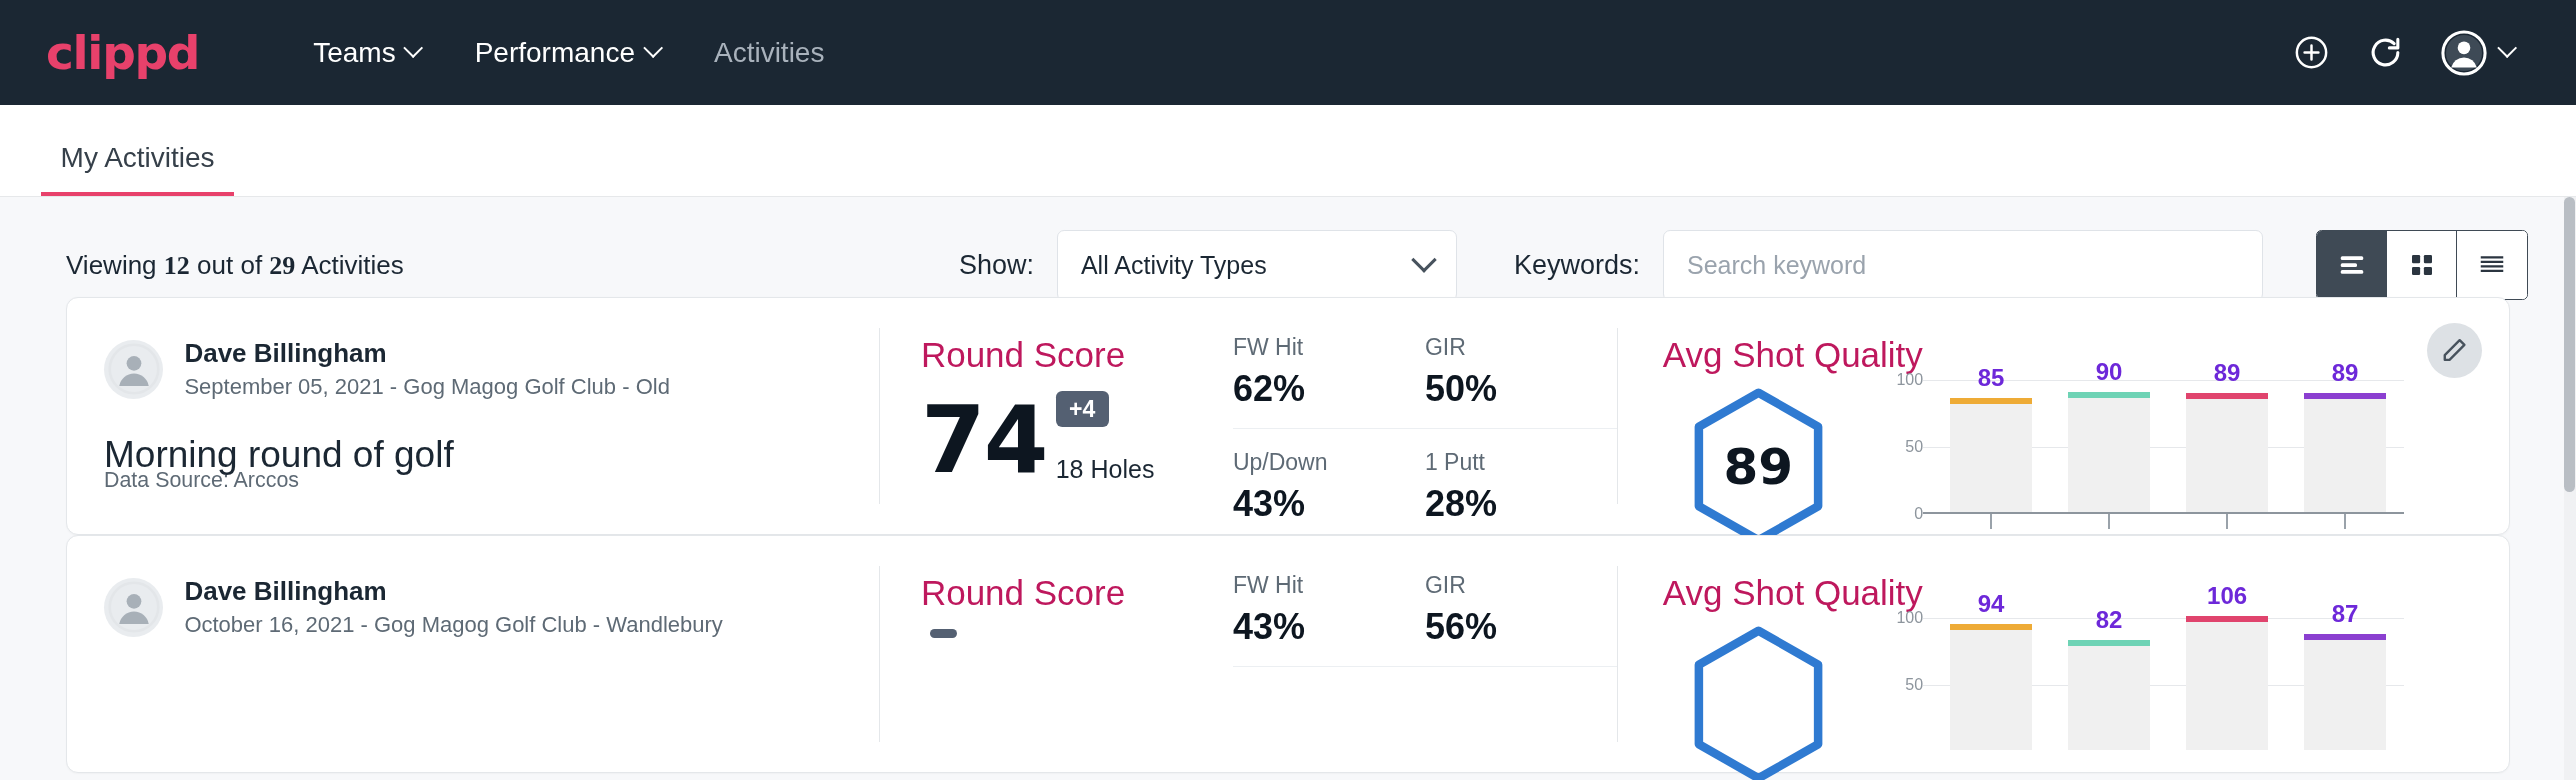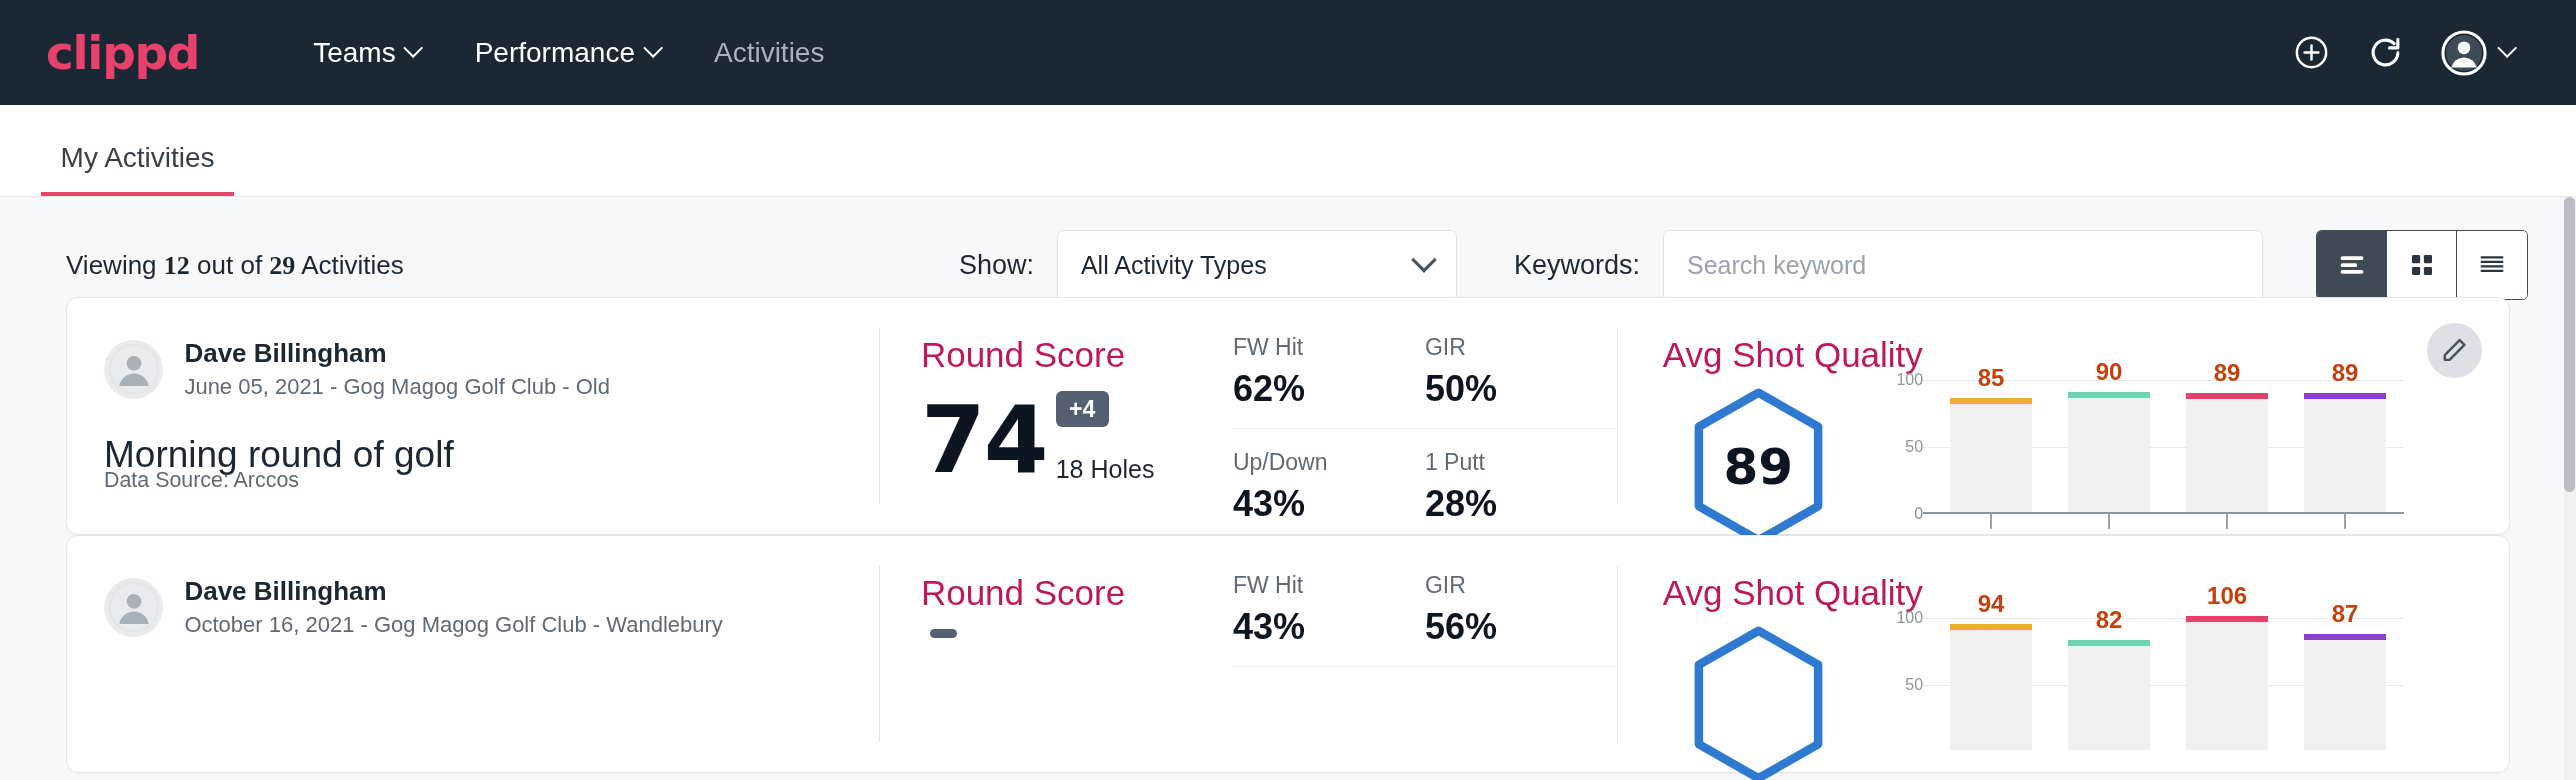--- a/index.html
+++ b/index.html
@@ -219,21 +219,21 @@
     position: absolute; left: 64px; right: 0; top: 0; height: 134px;
   }
   .gridline { position: absolute; left: 0; right: 0; height: 0.9px; background: #e6e8eb; }
   .axisline { position: absolute; left: -9px; right: 0; bottom: 0; height: 2.7px; background: #8d959d; }
   .bars { position: absolute; left: 0; right: 0; bottom: 2.7px; top: 0; display: flex; }
   .barcell { flex: 1; position: relative; display: flex; justify-content: center; align-items: flex-end; }
   .bar { width: 70%; background: #f0f0f0; position: relative; }
   .barcap { position: absolute; left: 0; right: 0; top: 0; height: 6.2px; }
   .barval {
     position: absolute; bottom: 100%; left: 0; right: 0;
-    text-align: center; font-size: 24px; font-weight: 700; color: #c2410c;
+    text-align: center; font-size: 24px; font-weight: 700; color: #6d28d9;
     margin-bottom: 5.4px;
   }
   .xlabels { position: absolute; left: 64px; right: 0; top: 134px; display: flex; justify-content: space-between; }
   .xcell { flex: 1; text-align: center; }
   .xtickmark { width: 1.8px; height: 14.3px; background: #9aa2aa; margin: 0 auto 7.1px auto; }
   .xlabel { font-size: 22px; color: #8d959d; }
 
   .editbtn {
     position: absolute; top: 25px; right: 27px;
     width: 55px; height: 55px; border-radius: 50%;
@@ -355,21 +355,21 @@
         <div class="idrow">
           <span class="pfp">
             <svg width="52" height="52" viewBox="0 0 24 24">
               <circle cx="12" cy="12" r="11.2" fill="none" stroke="#e3e6e9" stroke-width="1.2"></circle>
               <circle cx="12" cy="9.4" r="3.4" fill="#a8b0b8"></circle>
               <path d="M5.2 19.8a6.9 6.9 0 0 1 13.6 0z" fill="#a8b0b8"></path>
             </svg>
           </span>
           <div>
             <div class="pname">Dave Billingham</div>
-            <div class="pmeta">June 05, 2021 - Gog Magog Golf Club - Old</div>
+            <div class="pmeta">September 05, 2021 - Gog Magog Golf Club - Old</div>
           </div>
         </div>
         <div class="cardtitle">Morning round of golf</div>
         <div class="datasource">Data Source: Arccos</div>
       </div>
 
       <div class="vdiv"></div>
 
       <div class="col-score">
         <div class="sectlabel">Round Score</div>

